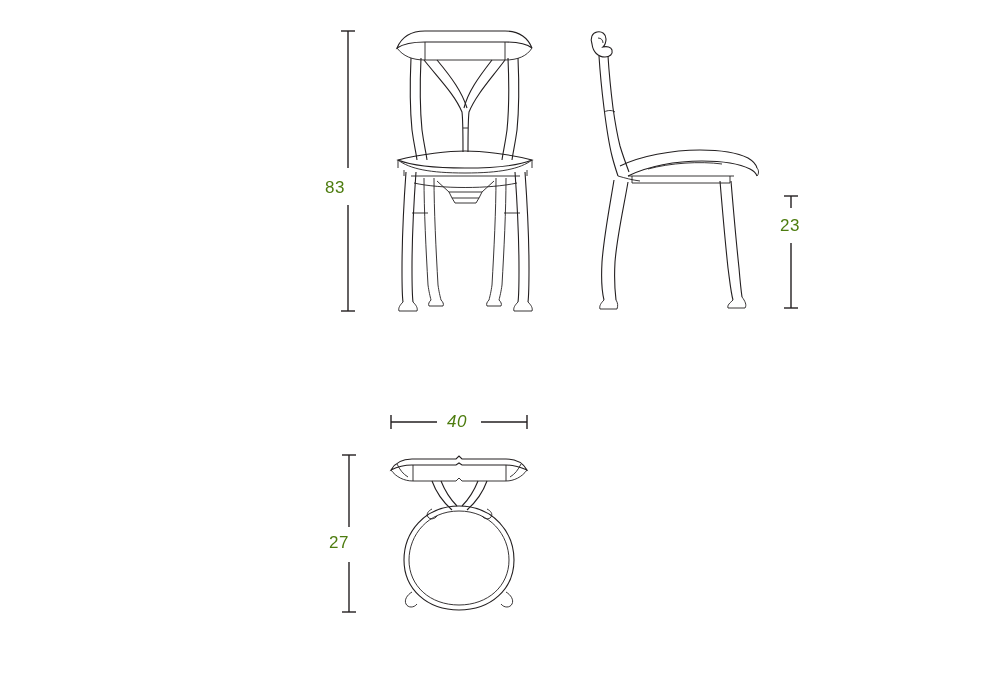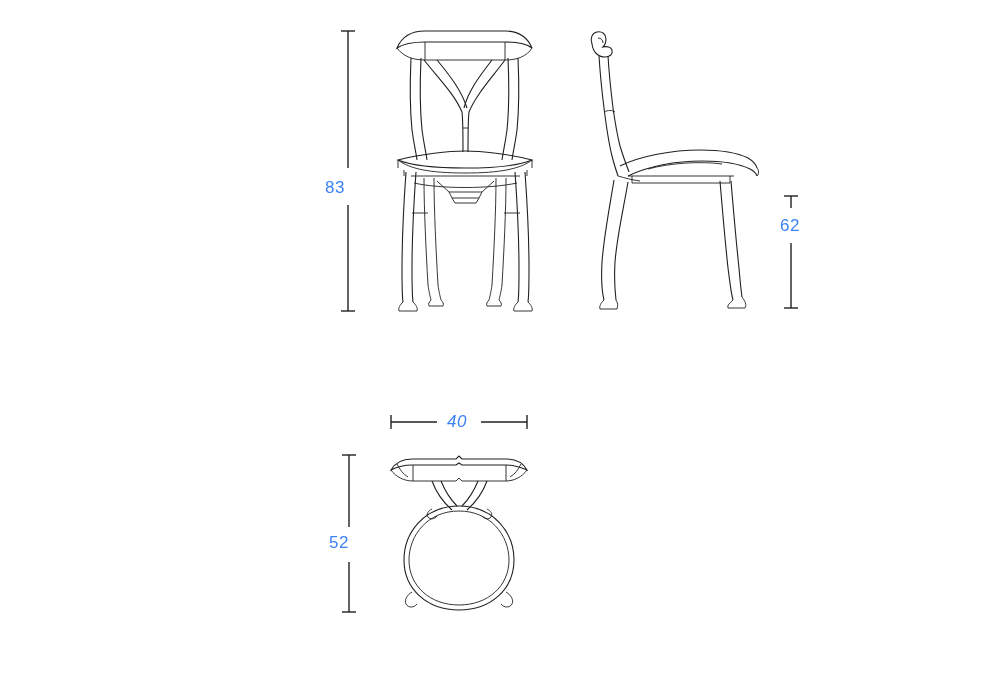--- a/index.html
+++ b/index.html
@@ -18,21 +18,21 @@
     position: absolute;
     left: 0;
     top: 0;
     width: 1000px;
     height: 700px;
   }
   .dim-label {
     position: absolute;
     font-family: "Liberation Sans", sans-serif;
     font-size: 17px;
-    color: #3b82f6;
+    color: #4d7c0f;
     letter-spacing: 0.5px;
     user-select: none;
   }
   #label-83 { left: 325px; top: 178px; }
   #label-48 { left: 780px; top: 216px; }
   #label-52 { left: 329px; top: 533px; }
   #label-40 { left: 447px; top: 412px; font-style: italic; }
   svg { display: block; }
   .ln { stroke: #231f20; stroke-width: 1.1; fill: none; }
   .ln-thin { stroke: #231f20; stroke-width: 0.9; fill: none; }
@@ -181,17 +181,17 @@
     <g>
       <line class="dimline" x1="349" y1="455" x2="349" y2="527"></line>
       <line class="dimline" x1="349" y1="562" x2="349" y2="612"></line>
       <line class="dimline" x1="342" y1="455" x2="356" y2="455"></line>
       <line class="dimline" x1="342" y1="612" x2="356" y2="612"></line>
     </g>
 
   </svg>
 
   <div class="dim-label" id="label-83">83</div>
-  <div class="dim-label" id="label-48">62</div>
-  <div class="dim-label" id="label-52">52</div>
+  <div class="dim-label" id="label-48">23</div>
+  <div class="dim-label" id="label-52">27</div>
   <div class="dim-label" id="label-40">40</div>
 
 </div>
 
 </body></html>

